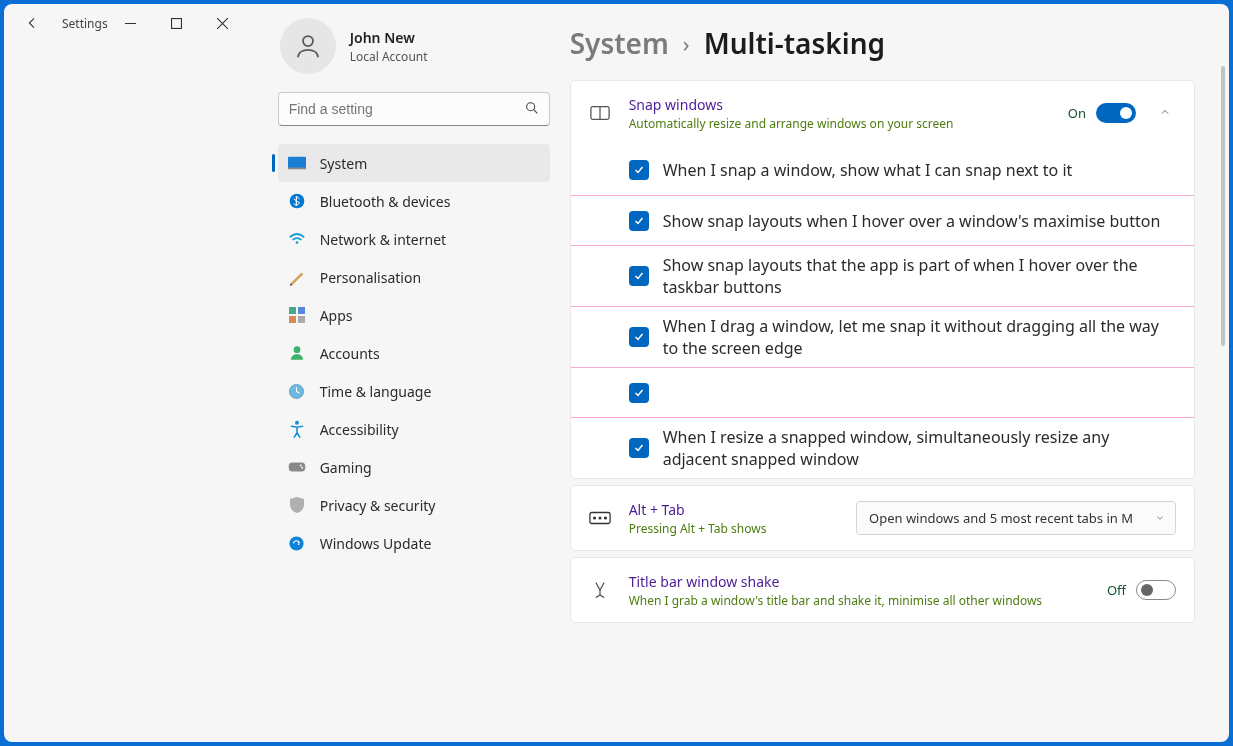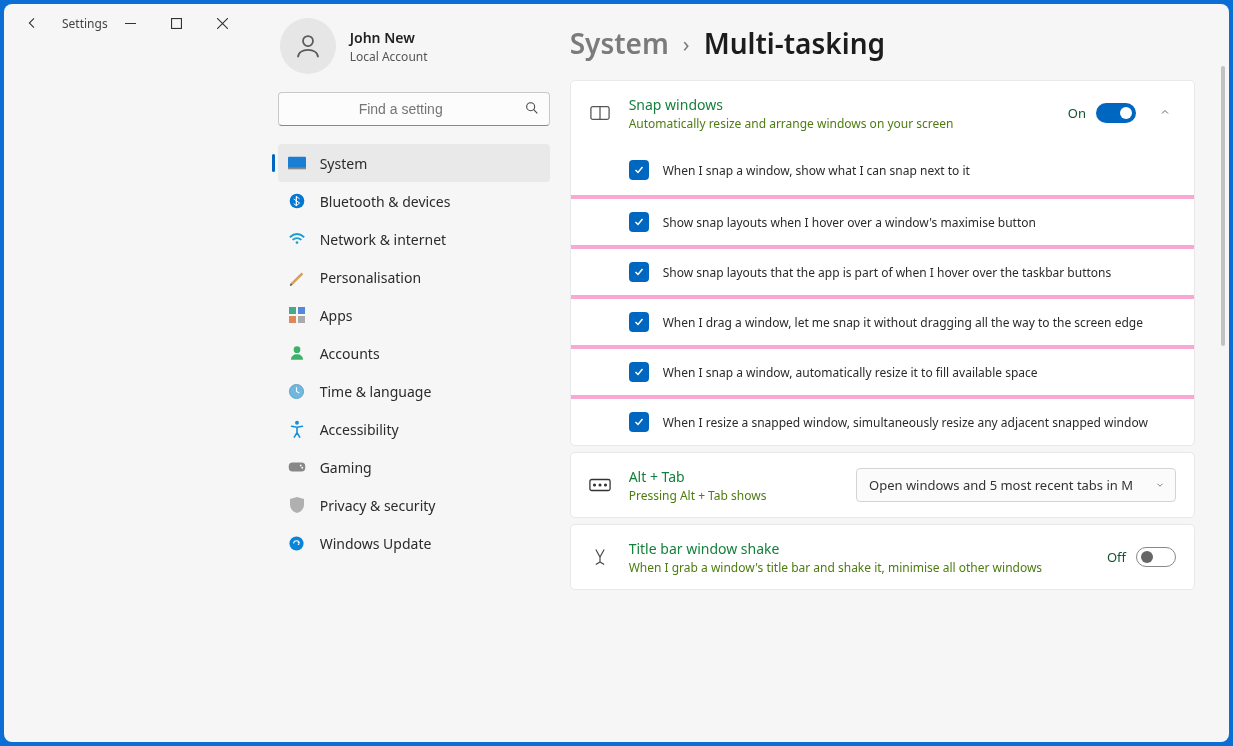--- a/index.html
+++ b/index.html
@@ -32,52 +32,52 @@
 .winctrl { width:46px; height:30px; display:flex; align-items:center; justify-content:center; color:#333; cursor:pointer;}
 .body { flex:1; display:flex; overflow:hidden; }
 .sidebar { width: 308px; padding: 14px 18px 0 18px; display:flex; flex-direction:column; }
 .user { display:flex; align-items:center; gap:14px; margin-bottom:18px; margin-left:2px;}
 .avatar { width:56px; height:56px; border-radius:50%; background:#e6e6e6; display:flex; align-items:center; justify-content:center; color:#555;}
 .user-name { font-size:14px; font-weight:600; color:#222;}
 .user-sub { font-size:12px; color:#555; margin-top:1px;}
 .search { position:relative; margin-bottom:18px; }
 .search input {
   width: 100%; height:34px; border:1px solid #c9c9c9; border-bottom:1.5px solid #888; border-radius:4px;
-  padding: 0 36px 0 10px; font-size:14px; background:#fcfcfc; outline:none;text-align:center;
+  padding: 0 36px 0 10px; font-size:14px; background:#fcfcfc; outline:none;
 }
 .search-icon { position:absolute; right:10px; top:7px; color:#444;}
 .nav { display:flex; flex-direction:column; gap:0px; }
 .nav-item { display:flex; align-items:center; gap:14px; height:38px; padding: 0 10px; border-radius:4px; font-size:14px; color:#2b2b2b; cursor:pointer; position:relative;}
 .nav-item.active { background:#e9e9e9; }
 .nav-item.active::before { content:""; position:absolute; left:-6px; top:10px; width:3px; height:18px; background:#0067c0; border-radius:3px;}
 .nav-ico { width:18px; height:18px; display:flex; align-items:center; justify-content:center; }
 .content { flex:1; padding: 20px 24px 0 0; overflow:auto; }
 .content-inner { padding-left: 2px; padding-right: 10px; }
 .scrollbar { position:absolute; right:4px; top:62px; width:4px; height:280px; background:#c2c2c2; border-radius:2px; }
 .crumbs { display:flex; align-items:center; gap:14px; margin-bottom:18px; }
 .crumb-sys { font-size:28px; font-weight:600; color:#7b7b7b; cursor:pointer;}
 .crumb-ch { font-size:22px; color:#7b7b7b;}
 .crumb-pg { font-size:28px; font-weight:600; color:#1c1c1c;}
 .card-group { background:#fff; border:1px solid #e8e8e8; border-radius:5px; margin-bottom:6px; overflow:hidden; }
 .card { display:flex; align-items:center; min-height:64px; padding: 10px 18px; gap:18px; cursor:pointer;}
-.card + .card, .subrow + .subrow, .card + .subrow { border-top:4px solid #f9a8d4; }
+.card + .card, .subrow + .subrow, .card + .subrow { border-top:1px solid #f9a8d4; }
 .card-ico { width:22px; display:flex; justify-content:center; color:#555;}
 .card-main { flex:1; }
-.card-title { font-size:14px; color:#15803d;}
+.card-title { font-size:14px; color:#4c1d95;}
 .card-sub { font-size:12px; color:#4d7c0f; margin-top:1px;}
 .toggle-wrap { display:flex; align-items:center; gap:10px; }
 .toggle-lbl { font-size:13px; color:#14532d; }
 .toggle { width:40px; height:20px; border-radius:20px; position:relative; cursor:pointer; }
 .toggle.on { background:#0067c0; }
 .toggle.off { background:#fff; border:1px solid #888;}
 .toggle .knob { position:absolute; width:12px; height:12px; border-radius:50%; top:4px; }
 .toggle.on .knob { background:#fff; right:4px; }
 .toggle.off .knob { background:#666; left:4px; top:3px;}
 .chev { width:22px; text-align:center; color:#555; font-size:12px;}
-.subrow { display:flex; align-items:center; min-height:50px; padding: 8px 18px 8px 58px; gap:14px; font-size:12px; color:#2b2b2b; }
+.subrow { display:flex; align-items:center; min-height:50px; padding: 8px 18px 8px 58px; gap:14px; font-size:16px; color:#2b2b2b; }
 .chk { width:20px; height:20px; border-radius:4px; background:#0067c0; display:flex; align-items:center; justify-content:center; flex-shrink:0; cursor:pointer;}
 .chk svg { color:#fff; }
 .dropdown { border:1px solid #d4d4d4; background:#fbfbfb; border-radius:4px; height:34px; min-width:320px; display:flex; align-items:center; padding:0 10px 0 12px; gap:0; font-size:13px; color:#333; cursor:pointer; white-space:nowrap; overflow:hidden;}
 .dropdown .dd-chev { margin-left:auto; color:#666; font-size:11px;}
 .dd-txt { overflow:hidden; text-overflow:ellipsis; max-width:270px;}
 </style>
 </head>
 <body>
 
 <div class="window">
@@ -304,21 +304,20 @@
                   </svg>
                 </div>
                 <span>When I drag a window, let me snap it without dragging all the way to the screen edge</span>
               </div>
               <div class="subrow">
                 <div class="chk">
                   <svg width="12" height="12" viewBox="0 0 24 24" fill="none" stroke="#fff" stroke-width="3">
                     <path d="M5 12l5 5 9-11"></path>
                   </svg>
                 </div>
-                <span>When I snap a window, automatically resize it to fill available space</span>
               </div>
               <div class="subrow">
                 <div class="chk">
                   <svg width="12" height="12" viewBox="0 0 24 24" fill="none" stroke="#fff" stroke-width="3">
                     <path d="M5 12l5 5 9-11"></path>
                   </svg>
                 </div>
                 <span>When I resize a snapped window, simultaneously resize any adjacent snapped window</span>
               </div>
             </div>

